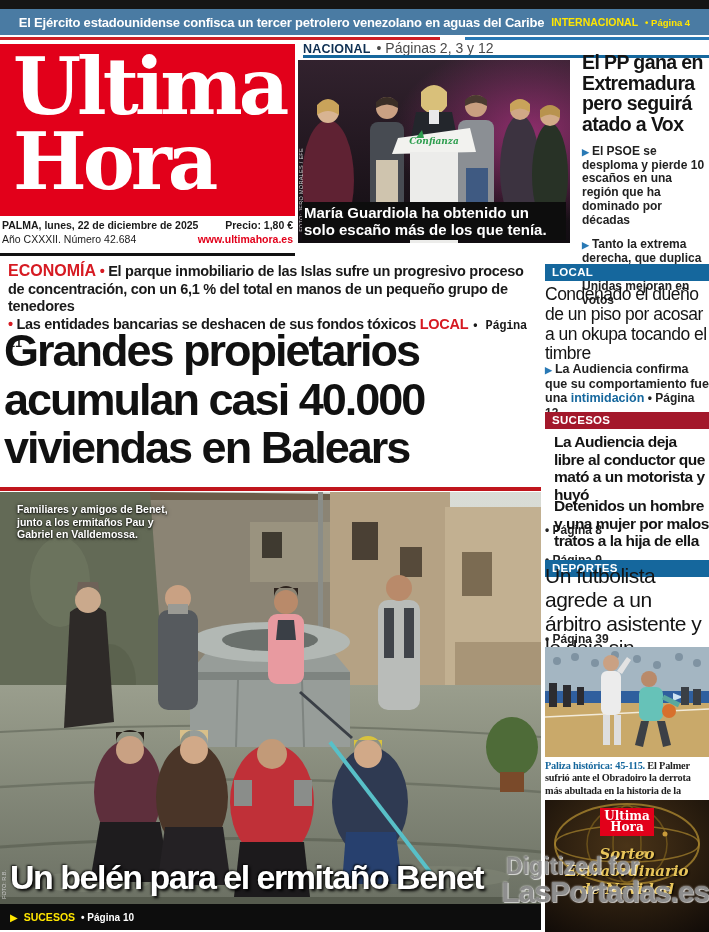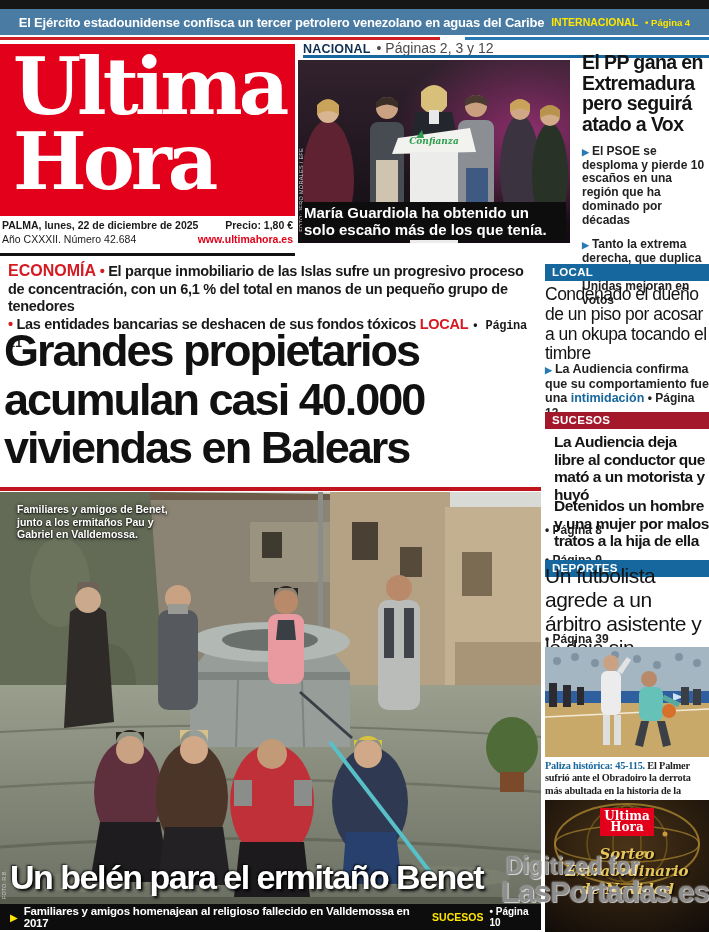--- a/index.html
+++ b/index.html
@@ -310,21 +310,20 @@
       <line x1="352" y1="246" x2="300" y2="200" stroke="#3a3f46" stroke-width="3"></line>
       <rect y="405" width="541" height="8" fill="#565b4e"></rect>
     </svg>
     <div class="mp-caption">Familiares y amigos de Benet, junto a los ermitaños Pau y Gabriel en Valldemossa.</div>
     <div class="mp-headline">Un belén para el ermitaño Benet</div>
     <span class="mp-credit">FOTO: R.B.</span>
   </div>
 
   <div class="abs bottom-bar">
     <span class="bb-arrow">▶</span>
-    <span class="bb-text">Familiares y amigos homenajean al religioso fallecido en Valldemossa en 2017</span>
     <span class="bb-sec">SUCESOS</span>
     <span class="bb-page">• Página 10</span>
   </div>
 
   <div class="abs sec-header hdr-blue" style="left:545px; top:264px;">LOCAL</div>
   <div class="abs rc-head local-head">Condenado el dueño de un piso por acosar a un okupa tocando el timbre</div>
   <div class="abs local-bullet">
     <span class="arrow">▶</span><span>La Audiencia confirma que su comportamiento fue una </span><span class="hl-blue">intimidación</span><span class="page-ref"> • Página 13</span>
   </div>
 

